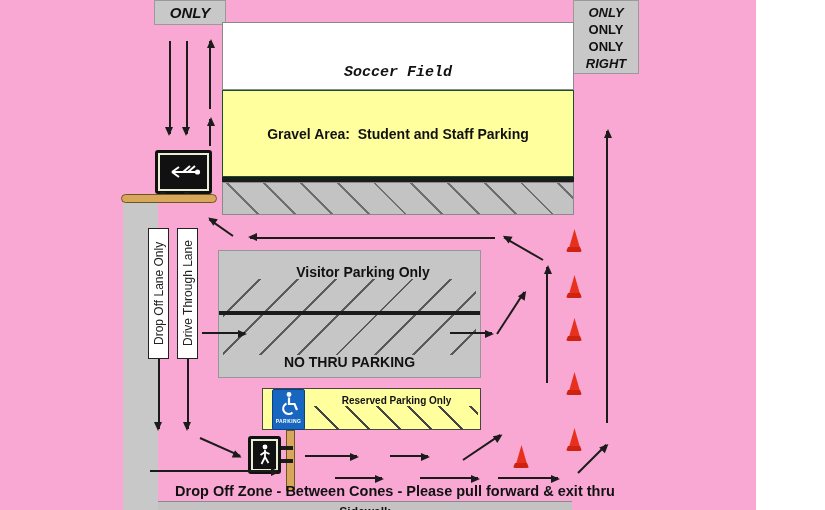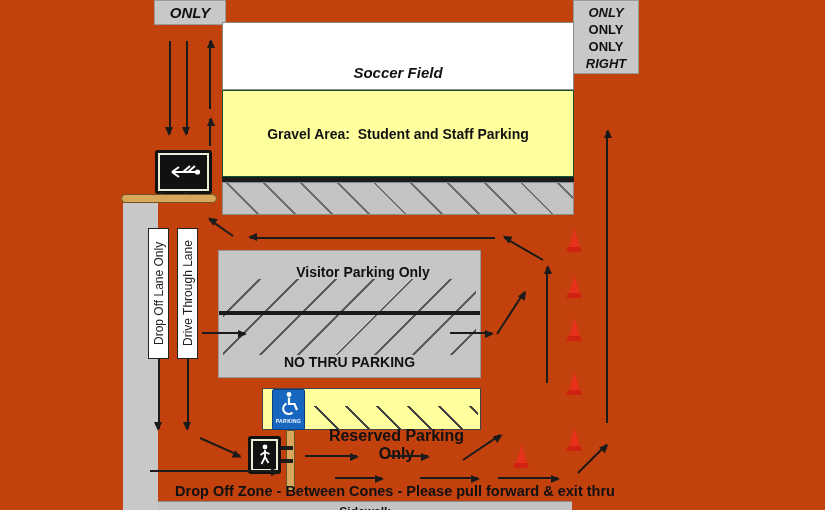--- a/index.html
+++ b/index.html
@@ -1,17 +1,17 @@
 <!DOCTYPE html>
 <html><head>
 <meta charset="utf-8">
 <style>
   html,body{margin:0;padding:0;background:#fff;}
   #stage{
-    position:relative;width:825px;height:510px;background:#c2410c;overflow:hidden;
+    position:relative;width:756px;height:510px;background:#f9a8d4;overflow:hidden;
     font-family:"Liberation Sans","DejaVu Sans",sans-serif;color:#111;
   }
   .abs{position:absolute;}
   .graybox{background:#c8c8c8;border:1px solid #9a9a9a;box-sizing:border-box;}
   .bold{font-weight:bold;}
   .ital{font-style:italic;}
   .center{display:flex;align-items:center;justify-content:center;text-align:center;}
 
   
   .arr{position:absolute;border-top:2px solid #1b1b1b;transform-origin:0 50%;}
@@ -52,21 +52,21 @@
     <span>ONLY</span>
   </div>
 
   <div class="abs graybox" style="left:573px;top:0;width:66px;height:74px;text-align:center;font-size:13px;font-weight:bold;line-height:17px;padding-top:3px;">
     <div class="ital">ONLY</div>
     <div>ONLY</div>
     <div>ONLY</div>
     <div class="ital">RIGHT</div>
   </div>
 
-  <div class="abs" style="left:222px;top:22px;width:352px;height:68px;background:#fff;border:1px solid #8a8a8a;box-sizing:border-box;">
+  <div class="abs" style="left:222px;top:22px;width:352px;height:68px;background:#fff;border:1px solid #8a8a8a;box-sizing:border-box;font-family:Liberation Mono, monospace;">
     <div class="bold ital" style="position:absolute;left:0;right:0;bottom:8px;text-align:center;font-size:15px;">Soccer Field</div>
   </div>
 
   <div class="abs center bold" style="left:222px;top:90px;width:352px;height:87px;background:#ffff9e;border:1px solid #14532d;box-sizing:border-box;font-size:14px;">
     <span style="white-space:pre;">Gravel Area:  Student and Staff Parking</span>
   </div>
   <div class="line" style="left:222px;top:177px;width:352px;height:5px;"></div>
   <div class="abs hatch-back" style="left:222px;top:182px;width:352px;height:33px;background-color:#c3c3c3;border:1px solid #8a8a8a;box-sizing:border-box;"></div>
 
   <div class="abs" style="left:123px;top:203px;width:35px;height:307px;background:#c8c8c8;"></div>
@@ -100,21 +100,21 @@
 
   <div class="abs" style="left:218px;top:250px;width:263px;height:128px;background:#c6c6c6;border:1px solid #979797;box-sizing:border-box;">
     <div class="abs hatch-fwd" style="left:4px;top:28px;width:253px;height:76px;"></div>
     <div class="line" style="left:0;top:60px;width:261px;height:4px;"></div>
     <div class="bold" style="position:absolute;left:0;right:0;top:13px;text-align:center;font-size:14px;padding-left:27px;">Visitor Parking Only</div>
     <div class="bold" style="position:absolute;left:0;right:0;top:103px;text-align:center;font-size:14px;">NO THRU PARKING</div>
   </div>
 
   <div class="abs" style="left:262px;top:388px;width:219px;height:42px;background:#ffff9e;border:1px solid #444;box-sizing:border-box;">
     <div class="abs hatch-back" style="left:45px;top:17px;width:170px;height:23px;background-image:repeating-linear-gradient(45deg,transparent 0 20px,#444 20px 22px);"></div>
-    <div class="bold" style="position:absolute;left:50px;right:0;top:6px;text-align:center;font-size:16px;margin-top:32px;">Reserved Parking Only</div>
+    <div class="bold" style="position:absolute;left:50px;right:0;top:6px;text-align:center;font-size:10px;">Reserved Parking Only</div>
   </div>
 
   <div class="abs" style="left:272px;top:389px;width:33px;height:41px;background:#1767c0;border:1px solid #0a3f85;border-radius:2px;box-sizing:border-box;text-align:center;">
     <svg width="22" height="26" viewBox="0 0 22 26" style="margin-top:1px;">
       <circle cx="11" cy="3.5" r="2.4" fill="#fff"></circle>
       <path d="M11 6.5 V13 H16.5 L19 19" stroke="#fff" stroke-width="2.2" fill="none"></path>
       <path d="M14.5 21.5 A5.5 5.5 0 1 1 8.5 12.5" stroke="#fff" stroke-width="2" fill="none"></path>
     </svg>
     <div style="color:#fff;font-size:5px;font-weight:bold;margin-top:-3px;letter-spacing:0.4px;">PARKING</div>
   </div>

